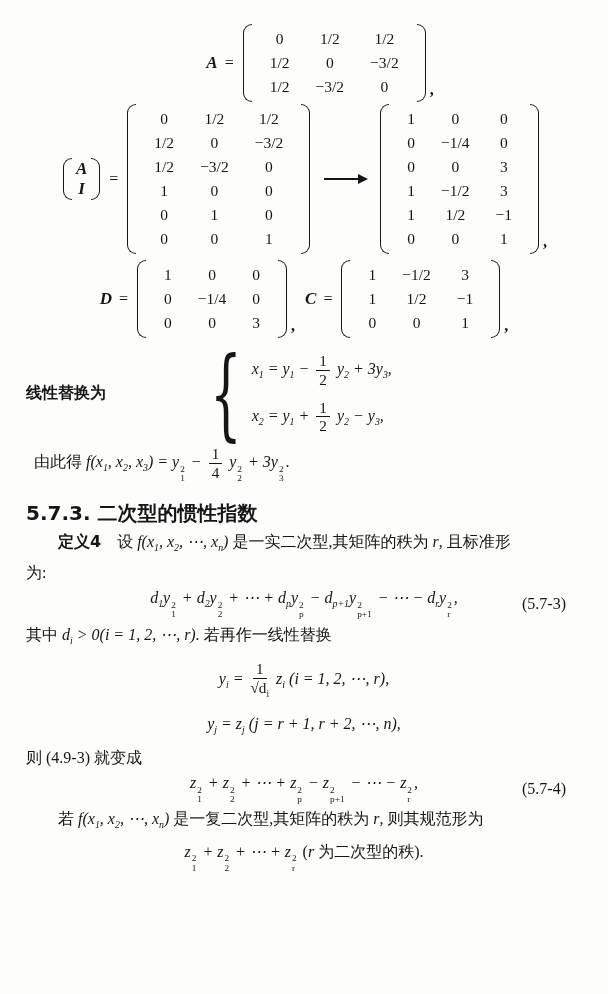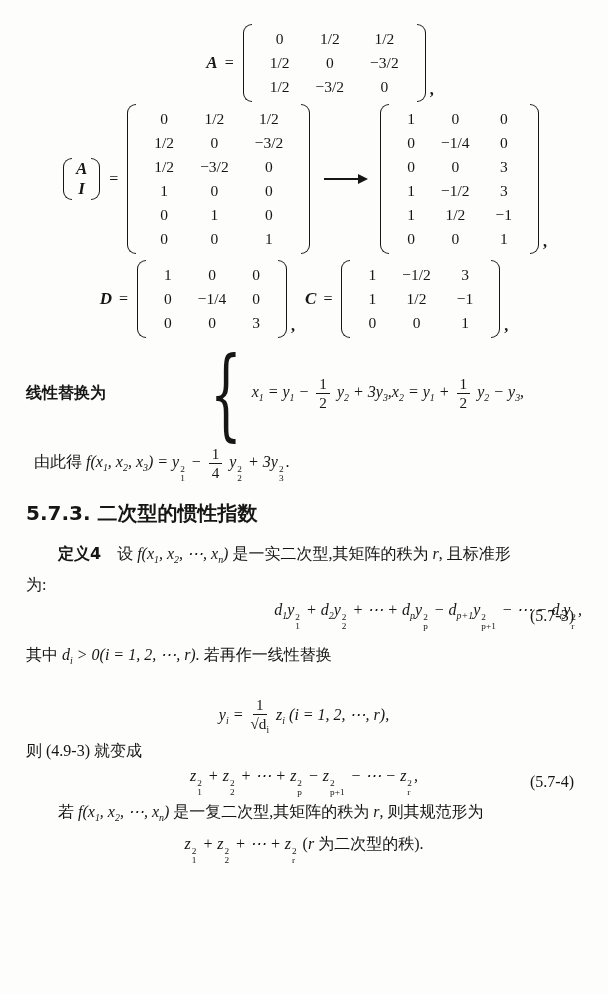--- a/index.html
+++ b/index.html
@@ -35,28 +35,28 @@
             line-height:1.15;padding:1px 3px;}
   .arrow{position:relative;width:42px;height:2px;background:#161616;margin:0 12px;flex:none;}
   .arrow::after{content:"";position:absolute;right:-2px;top:-4.5px;width:0;height:0;
     border-left:10px solid #161616;border-top:5.5px solid transparent;border-bottom:5.5px solid transparent;}
   
   .cases-block{display:flex;align-items:center;margin-top:8px;}
   .lead{flex:none;font-weight:700;font-family:Liberation Sans, sans-serif;}
   .cases{display:flex;align-items:center;margin-left:88px;}
   .brace{font-family:"DejaVu Serif",serif;font-size:100px;font-weight:400;line-height:95px;
          transform:scaleX(0.5);transform-origin:center;flex:none;margin-right:-6px;}
-  .case-rows{display:flex;flex-direction:row;}
+  .case-rows{display:flex;flex-direction:column;}
   .case-row{line-height:20px;margin:6px 0;white-space:nowrap;}
   .eqline{position:relative;text-align:center;white-space:nowrap;}
-  .eq-no{position:absolute;right:8px;top:50%;transform:translateY(-50%);font-style:normal;}
+  .eq-no{position:absolute;right:16px;top:50%;transform:translateY(-50%);font-style:normal;}
   
   p{margin:0;line-height:25px;}
   .indent{text-indent:2em;}
-  .heading{margin-top:14px;margin-bottom:14px;font-size:20px;font-weight:700;
+  .heading{margin-top:14px;margin-bottom:2px;font-size:20px;font-weight:700;
            font-family:"DejaVu Sans","Liberation Sans",sans-serif;line-height:28px;}
   .tall{line-height:34px;}
 </style>
 </head>
 <body>
 
 <div class="sheet">
 
   <div class="mrow" style="transform:translateX(16px);">
     <span class="mvar">A</span>
@@ -209,21 +209,21 @@
       </span><span class="m"> + 3y</span><span class="ss">
         <span>2</span>
         <span>3</span>
       </span>.</p>
 
   <h2 class="heading">5.7.3. 二次型的惯性指数</h2>
 
 
   <p class="indent"><span class="b">定义4</span>　设 <span class="m">f(x<sub>1</sub>, x<sub>2</sub>, ⋯, x<sub>n</sub>)</span> 是一实二次型,其矩阵的秩为 <span class="m">r</span>, 且标准形<br>为:</p>
 
-  <div class="eqline" style="margin:3px 0 10px;text-align:right;">
+  <div class="eqline" style="margin:3px 0 2px;">
     <span><span class="m">d<sub>1</sub>y</span><span class="ss">
           <span>2</span>
           <span>1</span>
         </span><span class="m"> + d<sub>2</sub>y</span><span class="ss">
           <span>2</span>
           <span>2</span>
         </span><span class="m"> + ⋯ + d<sub>p</sub>y</span><span class="ss">
           <span>2</span>
           <span>p</span>
         </span><span class="m"> − d<sub>p+1</sub>y</span><span class="ss">
@@ -231,24 +231,25 @@
           <span>p+1</span>
         </span><span class="m"> − ⋯ − d<sub>r</sub>y</span><span class="ss">
           <span>2</span>
           <span>r</span>
         </span><span class="m">,</span></span>
     <span class="eq-no">(5.7-3)</span>
   </div>
 
   <p>其中 <span class="m">d<sub>i</sub> &gt; 0(i = 1, 2, ⋯, r).</span> 若再作一线性替换</p>
 
-  <div class="eqline tall" style="margin-top:24px;"><span class="m">y<sub>i</sub> = </span><span class="frac">
+  <div class="eqline tall" style="margin-top:8px;"><span class="m">y<sub>i</sub> = </span><span class="frac">
         <span class="fn">1</span>
         <span class="fd">√d<sub>i</sub></span>
       </span><span class="m"> z<sub>i</sub>   (i = 1, 2, ⋯, r),</span></div>
+  <div class="eqline" style="margin:12px 0 10px;"><span class="m">y<sub>j</sub> = z<sub>j</sub>   (j = r + 1, r + 2, ⋯, n),</span></div>
 
   <p>则 (4.9-3) 就变成</p>
 
   <div class="eqline" style="margin:3px 0 2px;">
     <span><span class="m">z</span><span class="ss">
           <span>2</span>
           <span>1</span>
         </span><span class="m"> + z</span><span class="ss">
           <span>2</span>
           <span>2</span>

